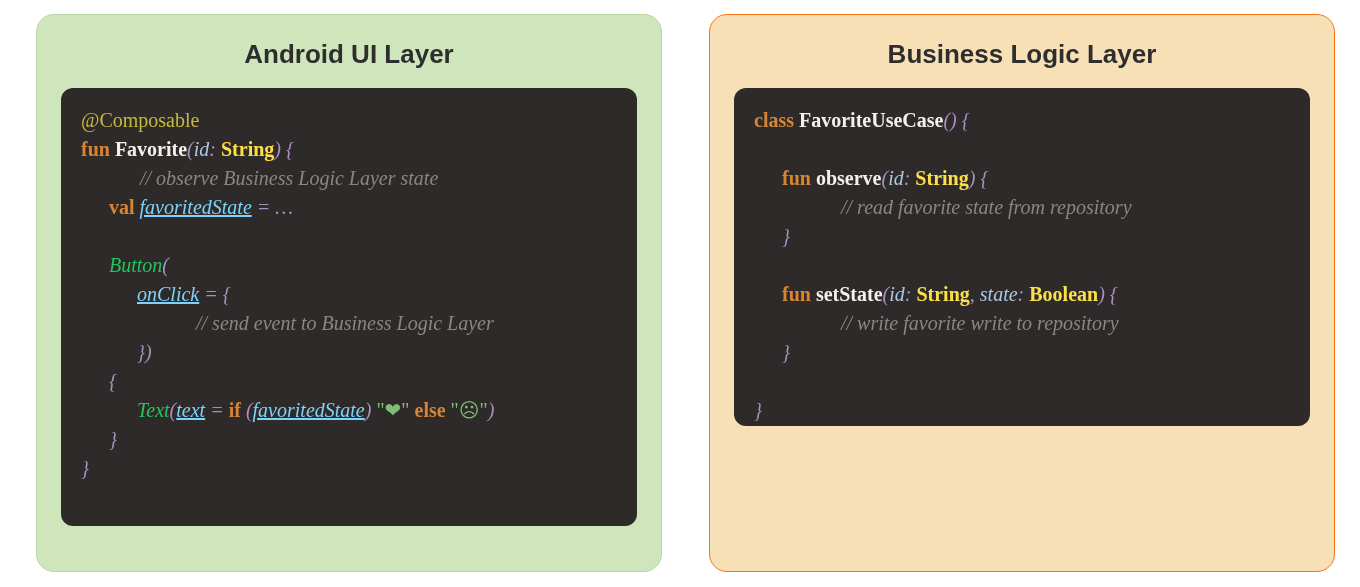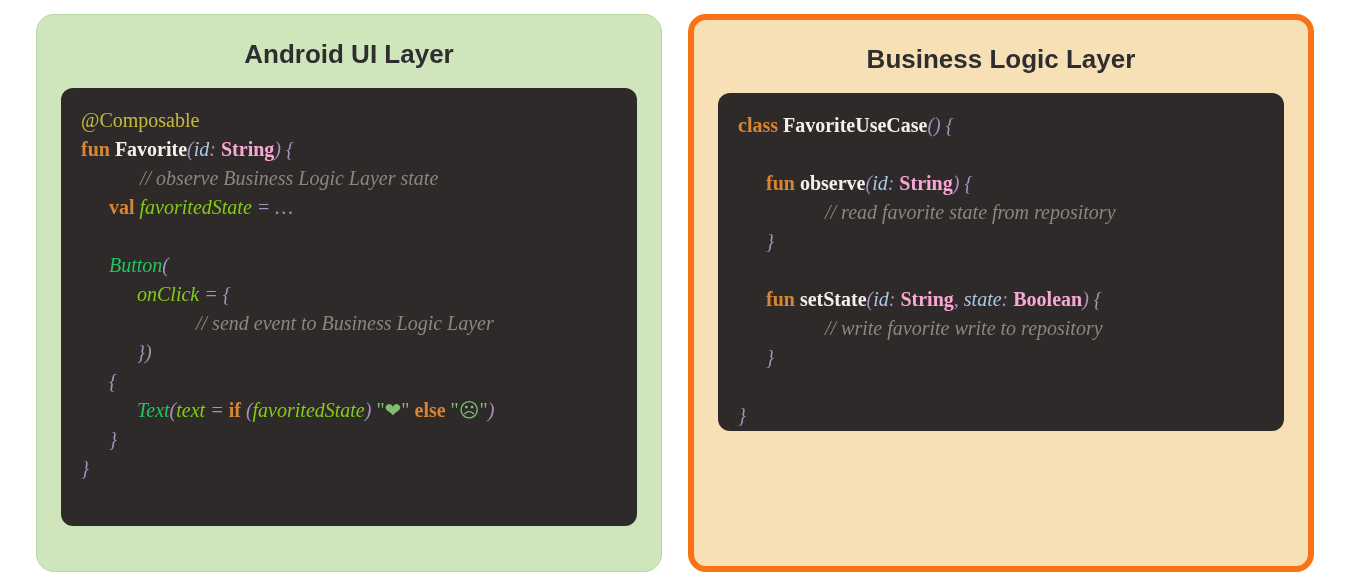--- a/index.html
+++ b/index.html
@@ -30,26 +30,26 @@
   }
   .panel-left {
     left: 36px;
     top: 14px;
     width: 626px;
     height: 558px;
     background: #cfe6bd;
     border: 1px solid #b9d6a3;
   }
   .panel-right {
-    left: 688px;
+    left: 709px;
     top: 14px;
     width: 626px;
     height: 558px;
     background: #f7e0b5;
-    border: 6px solid #f97316;
+    border: 1px solid #f97316;
   }
   .codebox {
     margin: 0 24px;
     background: #2e2a29;
     border-radius: 12px;
     padding: 18px 20px 20px 20px;
     box-sizing: border-box;
   }
   .codebox-left { height: 438px; }
   .codebox-right { height: 338px; }
@@ -59,24 +59,24 @@
     font-size: 20px;
     line-height: 1.45;
     color: #e8e6e4;
     white-space: pre;
     font-style: italic;
   }
   .tok-ann   { color: #c7bb3a; font-style: normal; }           
   .tok-kw    { color: #d68533; font-style: normal; font-weight: 600; } 
   .tok-fn    { color: #f4f1ed; font-style: normal; font-weight: 700; } 
   .tok-par   { color: #a9c9e7; }    
-  .tok-type  { color: #f9a8d4; font-style: normal; font-weight: 700; } 
+  .tok-type  { color: #fde047; font-style: normal; font-weight: 700; } 
   .tok-punc  { color: #a88fbf; }    
   .tok-cmt   { color: #8d8680; margin-left: 31px; }    
-  .tok-id    { color: #84cc16; }    
+  .tok-id    { color: #7dd3fc; text-decoration: underline; }    
   .tok-call  { color: #22c55e; }    
   .tok-str   { color: #7fbf72; font-style: normal; } 
   .ind1 { padding-left: 28px; display:inline-block; }
   .ind2 { padding-left: 56px; display:inline-block; }
   .ind3 { padding-left: 84px; display:inline-block; }
 </style>
 </head>
 <body>
 
 <div class="stage">

